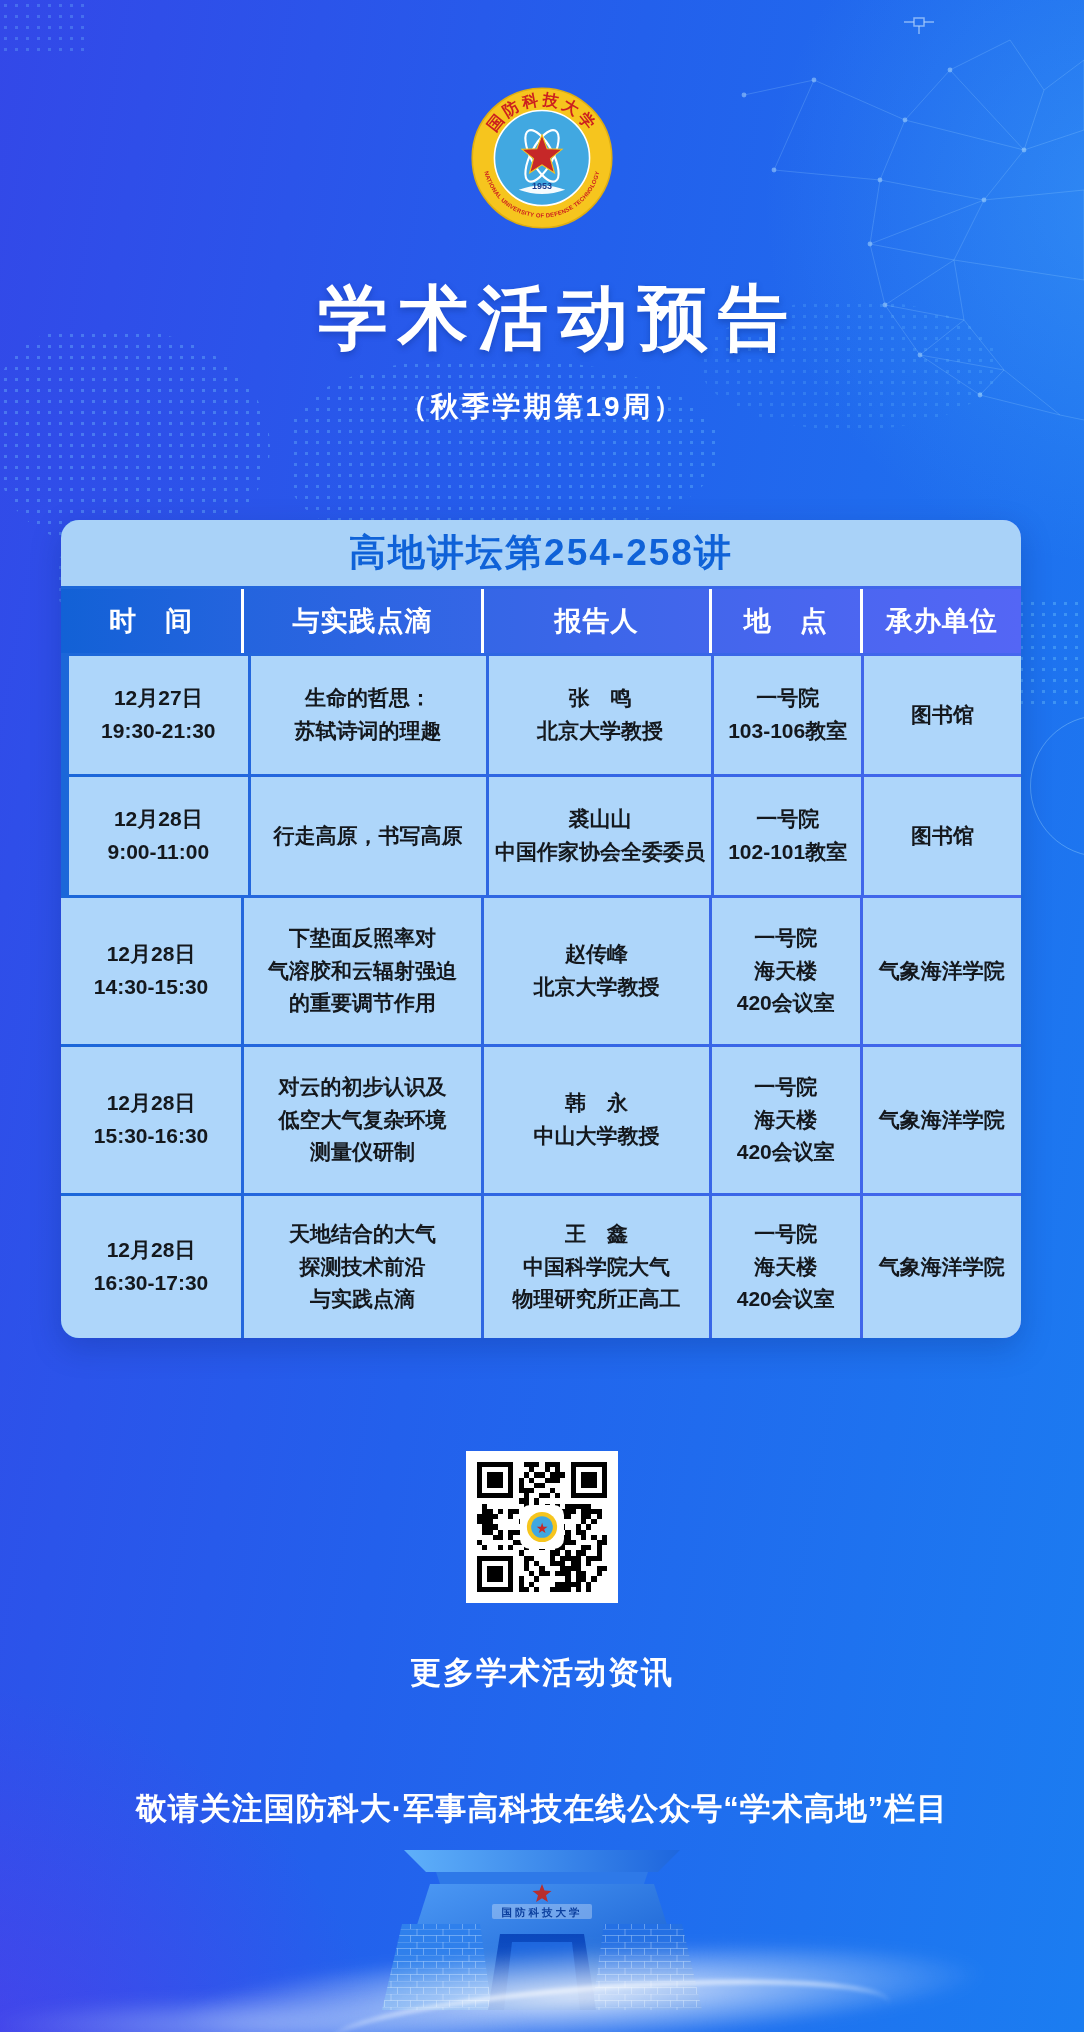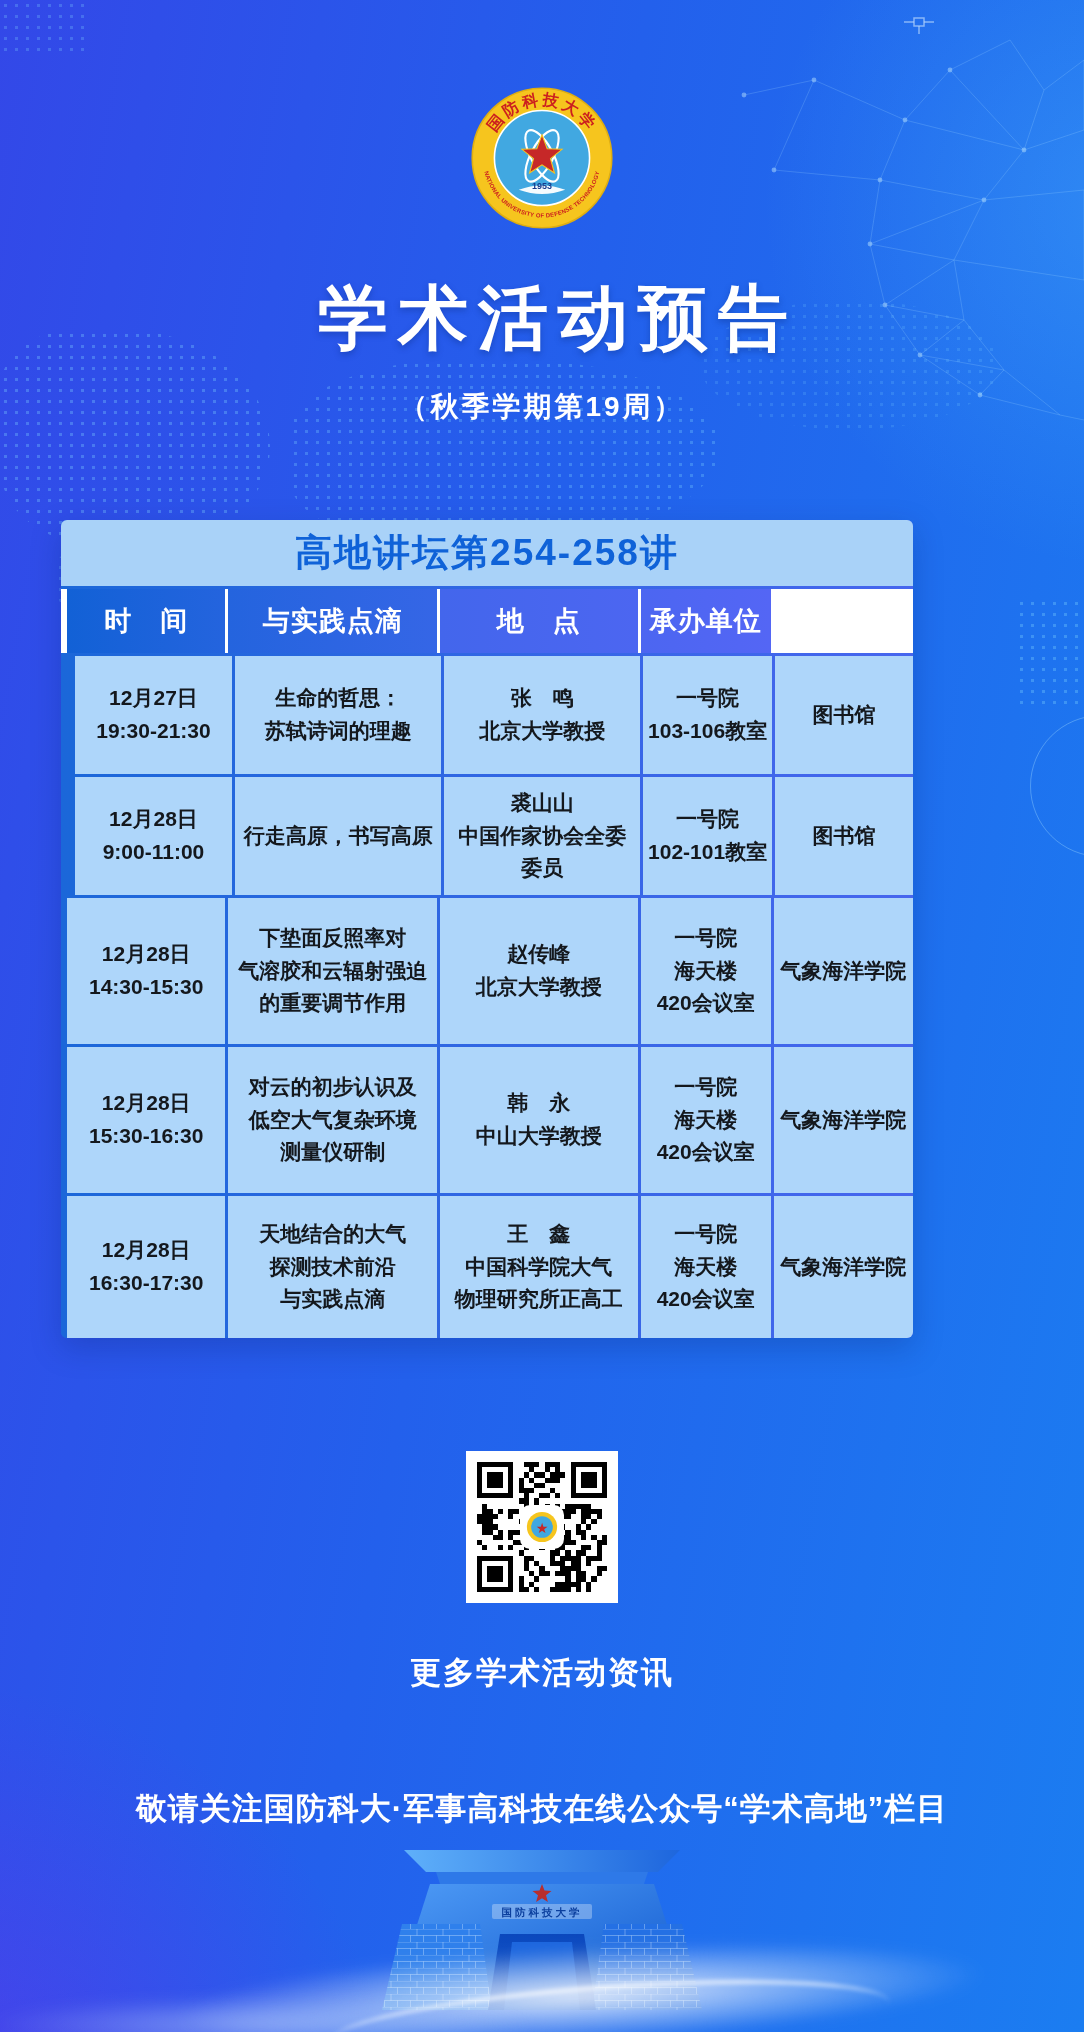--- a/index.html
+++ b/index.html
@@ -35,29 +35,29 @@
     position:absolute;left:16px;top:272px;width:100%;text-align:center;
     color:#fff;font-size:70px;font-weight:900;letter-spacing:10px;
     text-shadow:0 3px 6px rgba(10,40,120,.35);
   }
   .subtitle{
     position:absolute;left:0;top:388px;width:100%;text-align:center;
     color:#fff;font-size:28px;font-weight:800;letter-spacing:3px;
   }
   
   .table-card{
-    position:absolute;left:61px;top:520px;width:852px;border-radius:6px;overflow:hidden;
+    position:absolute;left:61px;top:520px;width:960px;border-radius:18px;overflow:hidden;
     background:linear-gradient(90deg,#1b67d9,#4766ee);
     box-shadow:0 10px 30px rgba(8,35,110,.25);
   }
   .caption{
     height:66px;line-height:66px;text-align:center;background:#a9d2f8;
     color:#0f62d8;font-size:37px;font-weight:900;letter-spacing:2px;
   }
-  .thead,.trow{display:grid;grid-template-columns:19fr 25fr 23.7fr 15.6fr 16.7fr;gap:3px;padding-left:6px;}
+  .thead,.trow{display:grid;grid-template-columns:19fr 25fr 23.7fr 15.6fr 16.7fr;gap:3px;}
   .thead{margin-top:3px;background:#fff;height:64px;}
   .hc{display:flex;align-items:center;justify-content:center;color:#fff;font-size:27px;font-weight:800;letter-spacing:1px;}
   .hc.h1{background:linear-gradient(90deg,#1261d6,#2464de);}
   .hc.h2{background:linear-gradient(90deg,#2464de,#3566e6);}
   .hc.h3{background:linear-gradient(90deg,#3566e6,#4366ec);}
   .hc.h4{background:linear-gradient(90deg,#4366ec,#4c66f1);}
   .hc.h5{background:linear-gradient(90deg,#4c66f1,#5466f5);}
   .trow{margin-top:3px;background:linear-gradient(90deg,#1b67d9,#4766ee);}
   .trow.r1,.trow.r2{min-height:118px;margin-left:8px;}
   .trow.r3,.trow.r4{min-height:146px;}
@@ -169,20 +169,21 @@
 
   <div class="title">学术活动预告</div>
   <div class="subtitle">（秋季学期第19周）</div>
 
   <div class="table-card">
     <div class="caption">高地讲坛第254-258讲</div>
 
     <div class="thead">
       <div class="hc h1">时　间</div>
       <div class="hc h2">与实践点滴</div>
+      <div class="hc h3">报告人</div>
       <div class="hc h4">地　点</div>
       <div class="hc h5">承办单位</div>
     </div>
 
     <div class="trow r1">
       <div class="cell">12月27日
 19:30-21:30</div>
       <div class="cell">生命的哲思：
 苏轼诗词的理趣</div>
       <div class="cell">张　鸣

